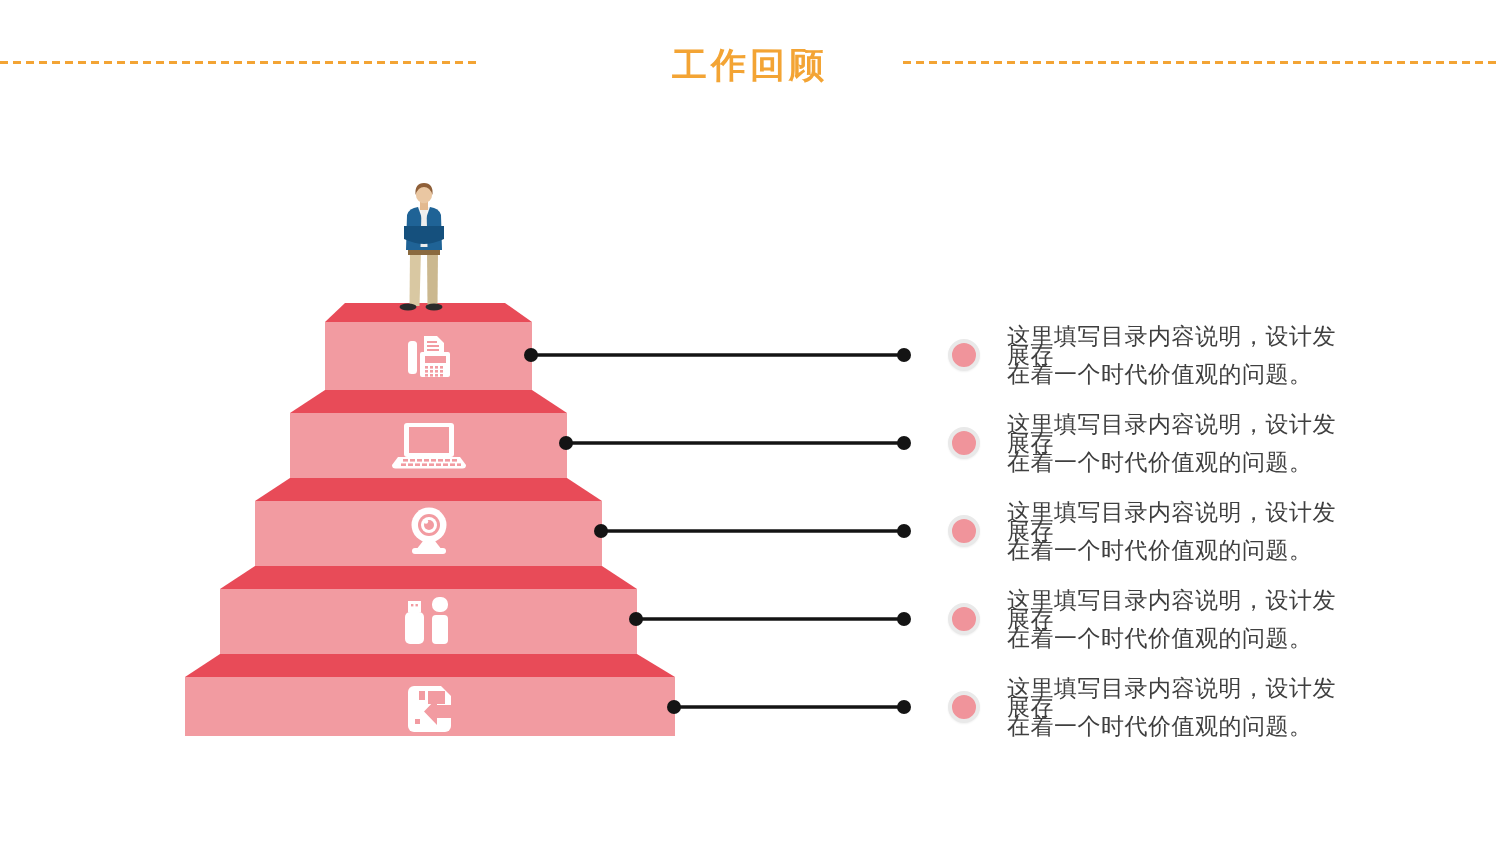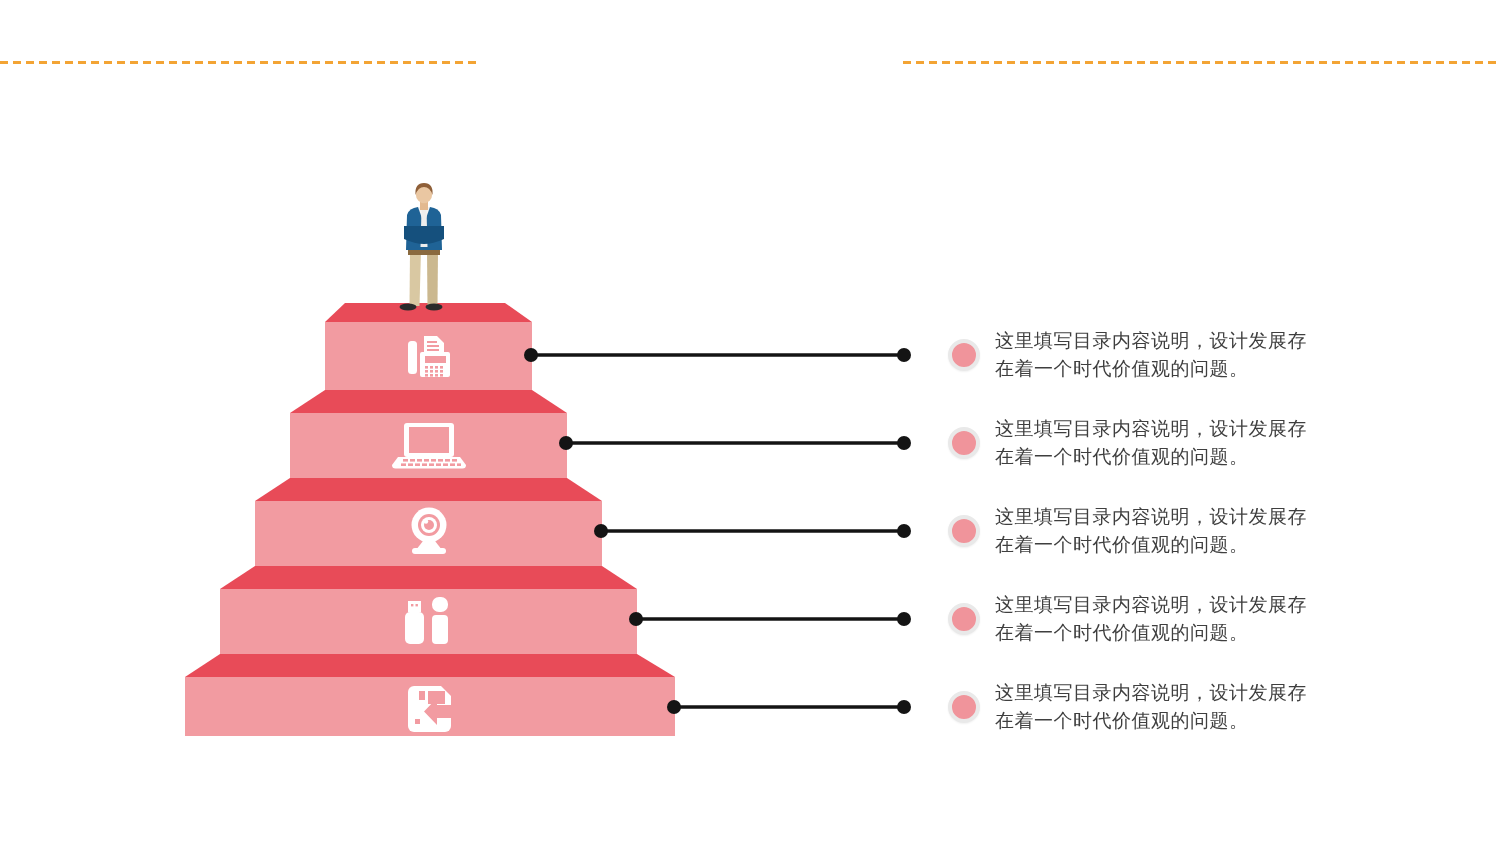--- a/index.html
+++ b/index.html
@@ -45,30 +45,31 @@
     display:flex;align-items:center;gap:15px;
   }
   .bullet{
     width:32px;height:32px;border-radius:50%;
     background:var(--bullet-pink);
     border:4px solid var(--bullet-ring);
     box-shadow:0 1px 2px rgba(0,0,0,0.06);
     flex:0 0 auto;
   }
   .callout-text{
-    font-size:19px;line-height:28px;letter-spacing:0.5px;
-    color:var(--body-text);white-space:pre-line;
+    font-size:23px;line-height:19px;letter-spacing:0.5px;
+    color:var(--body-text);white-space:pre-line;margin-left:12px;
   }
   .c1{top:327px;} .c2{top:415px;} .c3{top:503px;} .c4{top:591px;} .c5{top:679px;}
 </style>
 </head>
 <body>
 
 <div class="slide">
 
+  <div class="title">工作回顾</div>
   <div class="dash dash-left"></div>
   <div class="dash dash-right"></div>
 
   <svg class="diagram-svg" viewBox="0 0 1500 844">
 
     <g>
       <polygon class="fill-dark" points="220,654 637,654 675,677 185,677"></polygon>
       <rect class="fill-light" x="185" y="677" width="490" height="59"></rect>
     </g>
     <g>

